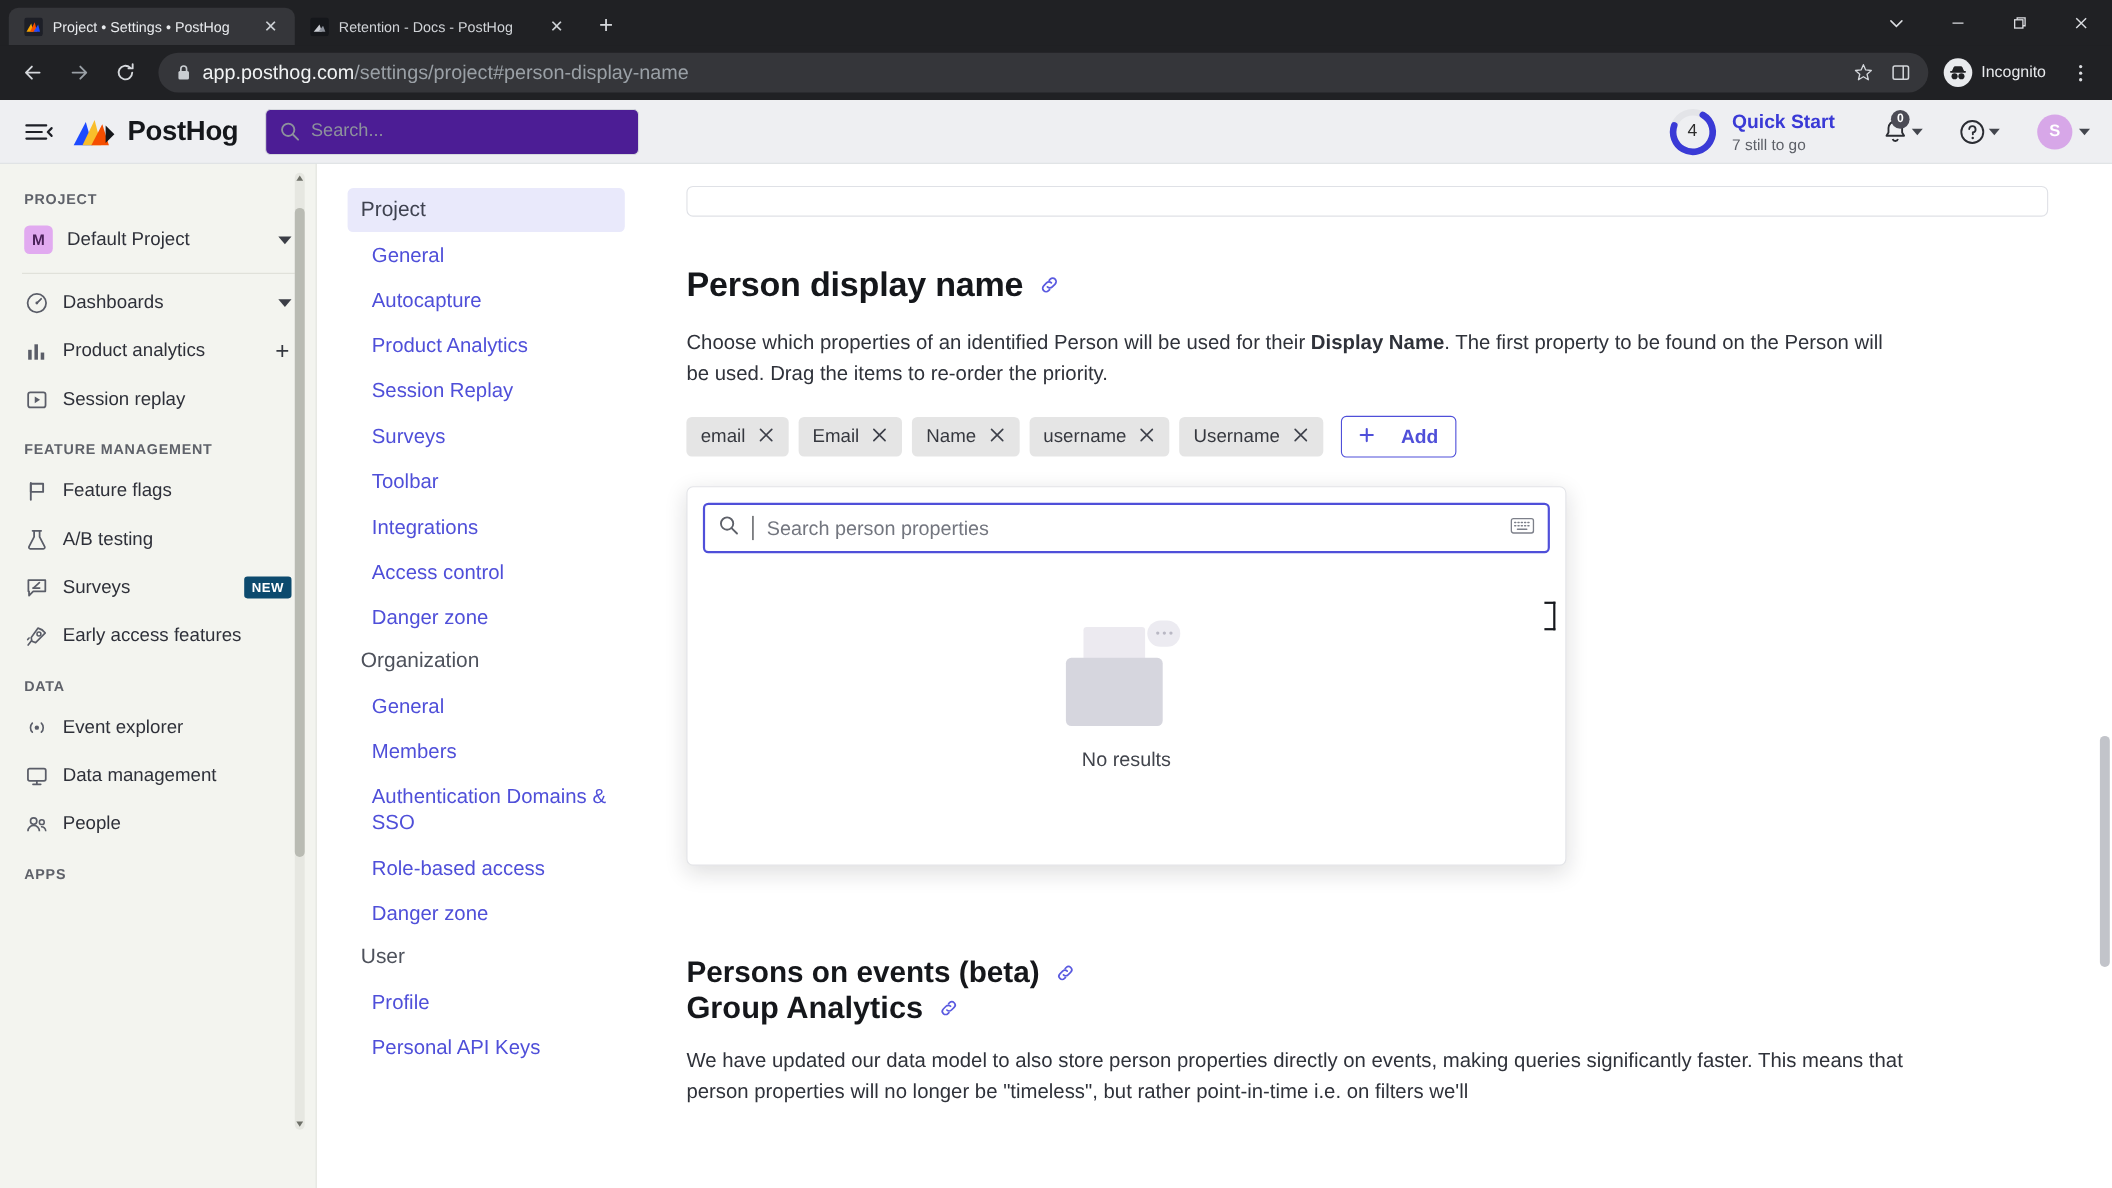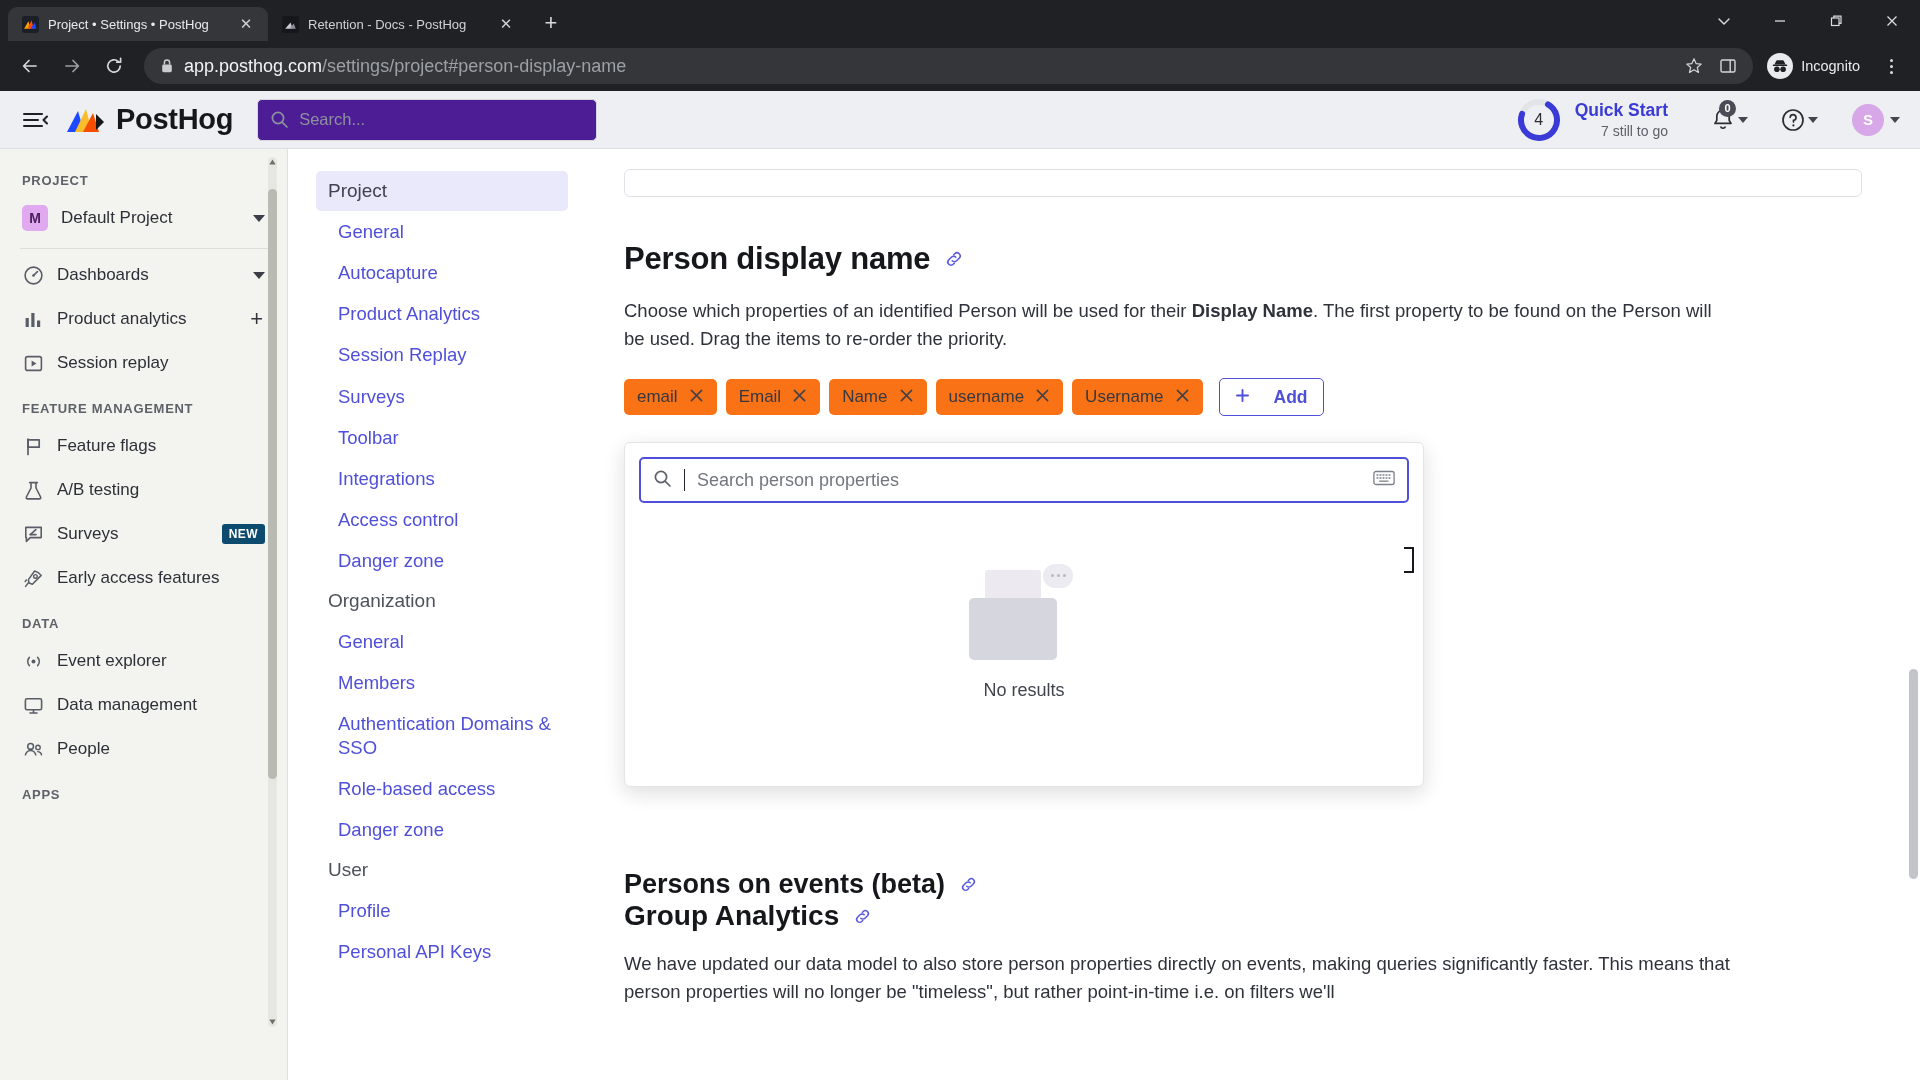--- a/index.html
+++ b/index.html
@@ -152,42 +152,42 @@
     gap: 14px;
     flex: none;
   }
   .hamburger {
     width: 34px; height: 34px;
     display: flex; align-items: center; justify-content: center;
     color: #1d1f27;
   }
   .brand { display: flex; align-items: center; gap: 10px; }
   .brand-name {
-    font-size: 29px; font-weight: 700; color: #15171b;
+    font-size: 25px; font-weight: 700; color: #15171b;
     letter-spacing: -0.3px;
   }
   .ph-search {
     width: 340px; height: 42px;
     background: #4c1d95;
     border: 1px solid #d5d8dd;
     border-radius: 5px;
     display: flex; align-items: center;
     gap: 10px; padding: 0 12px;
     margin-left: 10px;
   }
   .ph-search-text { font-size: 16.5px; color: #8d929c; }
   .topbar-spacer { flex: 1; }
   .quickstart { display: flex; align-items: center; gap: 12px; }
   .qs-ring { position: relative; width: 48px; height: 48px; flex: none; }
   .qs-ring-num {
     position: absolute; inset: 0;
     display: flex; align-items: center; justify-content: center;
     font-size: 16px; color: #2d2d2d;
   }
-  .qs-text { line-height: 1.15; text-align: right; }
+  .qs-text { line-height: 1.15; }
   .qs-title { font-size: 17.5px; color: #3a3ad6; font-weight: 700; }
   .qs-sub { font-size: 14px; color: #5d6068; margin-top: 2px; }
   .topbar-icon-btn {
     display: flex; align-items: center; gap: 2px;
     padding: 4px 2px; position: relative;
     color: #2b2d33;
   }
   .notif-badge {
     position: absolute; top: -3px; right: 14px;
     min-width: 17px; height: 17px;
@@ -327,21 +327,21 @@
     max-width: 1110px;
   }
   .section-desc b { font-weight: 700; }
 
   .tags-row {
     display: flex; align-items: center; gap: 9px;
     margin-top: 25px;
     flex-wrap: wrap;
   }
   .tag {
-    background: #f97316;
+    background: #e5e5e5;
     border-radius: 5px;
     height: 36px;
     display: flex; align-items: center; gap: 11px;
     padding: 0 13px;
     font-size: 17px; color: #36383f;
   }
   .tag-x { color: #3d404a; font-size: 17px; line-height: 1; }
   .add-btn {
     height: 38px;
     border: 1px solid #4f4fd9;

